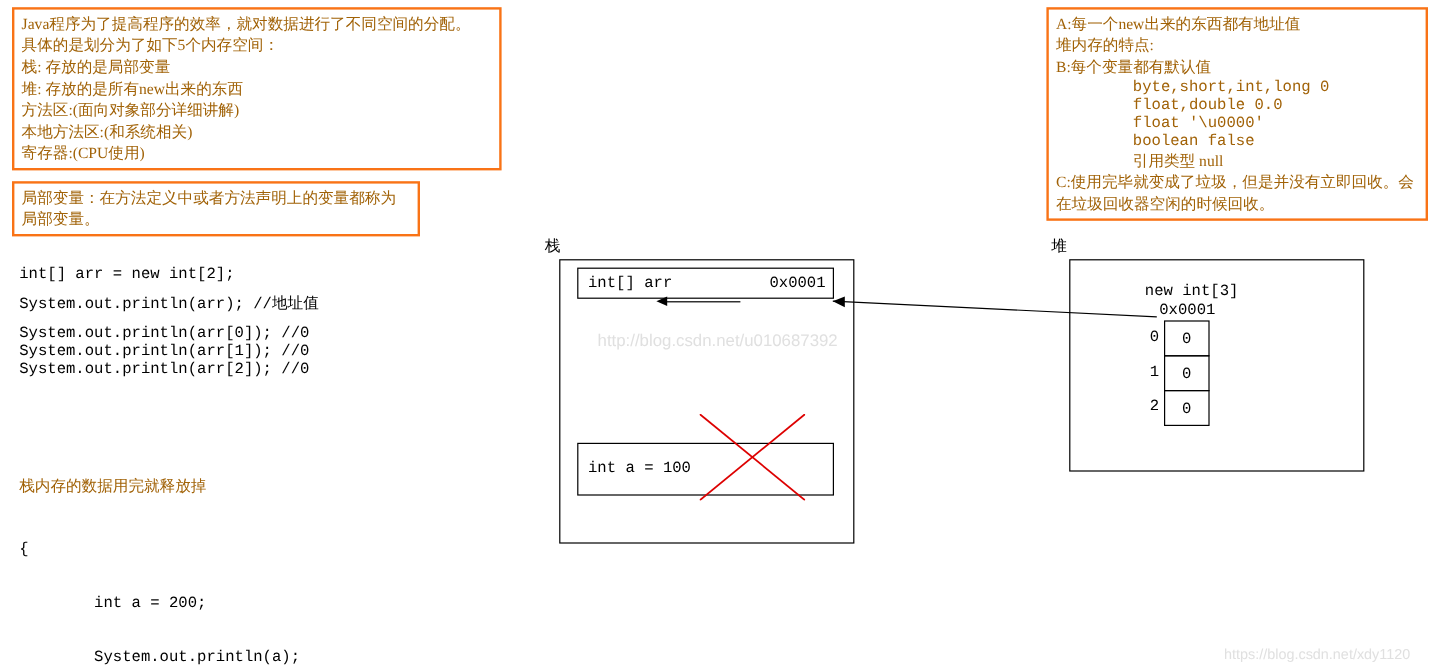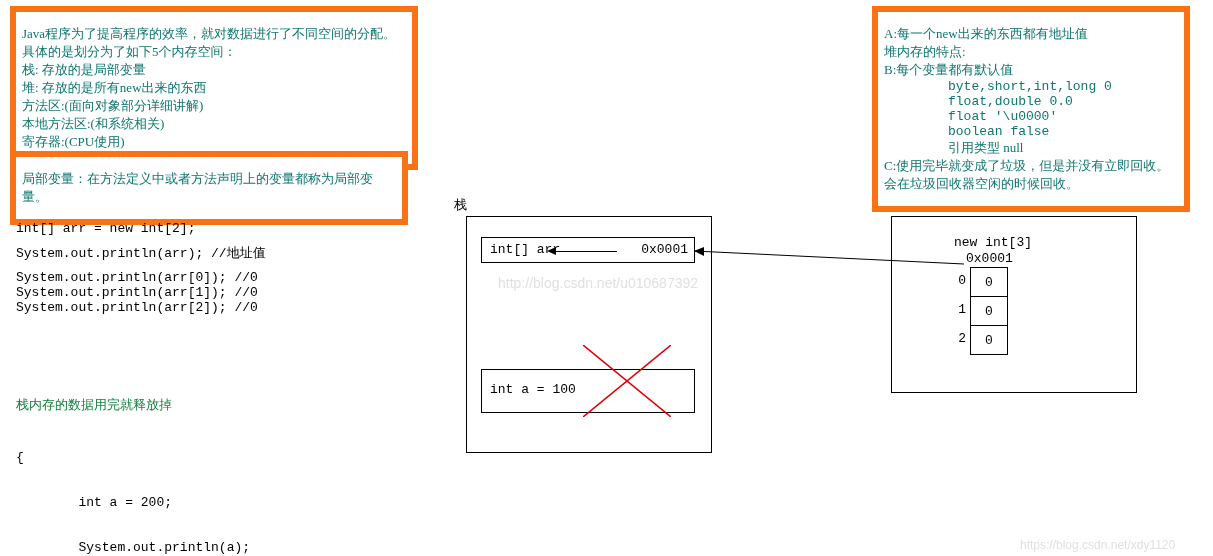--- a/index.html
+++ b/index.html
@@ -6,22 +6,22 @@
   body {
     margin: 0; padding: 8px;
     font-family: "SimSun", "宋体", serif;
     font-size: 13px;
     background: #fff;
     width: 1213px; height: 556px;
     position: relative;
     color: #000;
   }
   .mono { font-family: "Courier New", monospace; font-size: 13px; }
-  .red-box { border: 6px solid #f97316; padding: 13px 6px; position: absolute; background: #fff; color: #0f766e; }
-  .red-text { color: #15803d; }
+  .red-box { border: 2px solid #f97316; padding: 3px 6px; position: absolute; background: #fff; color: #a16207; }
+  .red-text { color: #a16207; }
   .diagram-box { border: 1px solid #000; position: absolute; }
   .inner-box { border: 1px solid #000; position: absolute; background: #fff; }
   .label { position: absolute; }
   .arrow-line { position: absolute; border-top: 1px solid #000; }
   .arrow-head-l {
     position: absolute; width: 0; height: 0;
     border-top: 4px solid transparent;
     border-bottom: 4px solid transparent;
     border-right: 9px solid #000;
   }
@@ -37,21 +37,21 @@
 <div class="red-box" style="left:10px; top:6px; width:408px;">
   <div>Java程序为了提高程序的效率，就对数据进行了不同空间的分配。</div>
   <div>具体的是划分为了如下5个内存空间：</div>
   <div>栈: 存放的是局部变量</div>
   <div>堆: 存放的是所有new出来的东西</div>
   <div>方法区:(面向对象部分详细讲解)</div>
   <div>本地方法区:(和系统相关)</div>
   <div>寄存器:(CPU使用)</div>
 </div>
 
-<div class="red-box" style="left:10px; top:151px; width:398px;">
+<div class="red-box" style="left:10px; top:151px; width:340px;">
   <span>局部变量：在方法定义中或者方法声明上的变量都称为局部变量。</span>
 </div>
 
 <div class="mono" style="position:absolute; left:16px; top:221px;">
   <div>int[] arr = new int[2];</div>
   <div style="height:8px;"></div>
   <div>System.out.println(arr); //地址值</div>
   <div style="height:8px;"></div>
   <div>System.out.println(arr[0]); //0</div>
   <div>System.out.println(arr[1]); //0</div>
@@ -64,21 +64,21 @@
   <div>{</div>
   <div>        int a = 200;</div>
   <div>        System.out.println(a);</div>
   
 </div>
 
 <div class="label" style="left:454px; top:196px;">栈</div>
 
 <div class="diagram-box" style="left:466px; top:216px; width:246px; height:237px;">
 
-  <div class="inner-box mono" style="left:14px; top:20px; width:214px; height:26px; padding:4px 8px;">
+  <div class="inner-box mono" style="left:14px; top:6px; width:214px; height:26px; padding:4px 8px;">
     <span>int[] arr</span>
     <span style="position:absolute; right:6px;">0x0001</span>
   </div>
 
   <div class="arrow-line" style="left:87px; top:34px; width:63px;"></div>
   <div class="arrow-head-l" style="left:80px; top:30px;"></div>
 
   <div class="inner-box mono" style="left:14px; top:152px; width:214px; height:44px; padding:12px 8px;">
     <span>int a = 100</span>
   </div>

